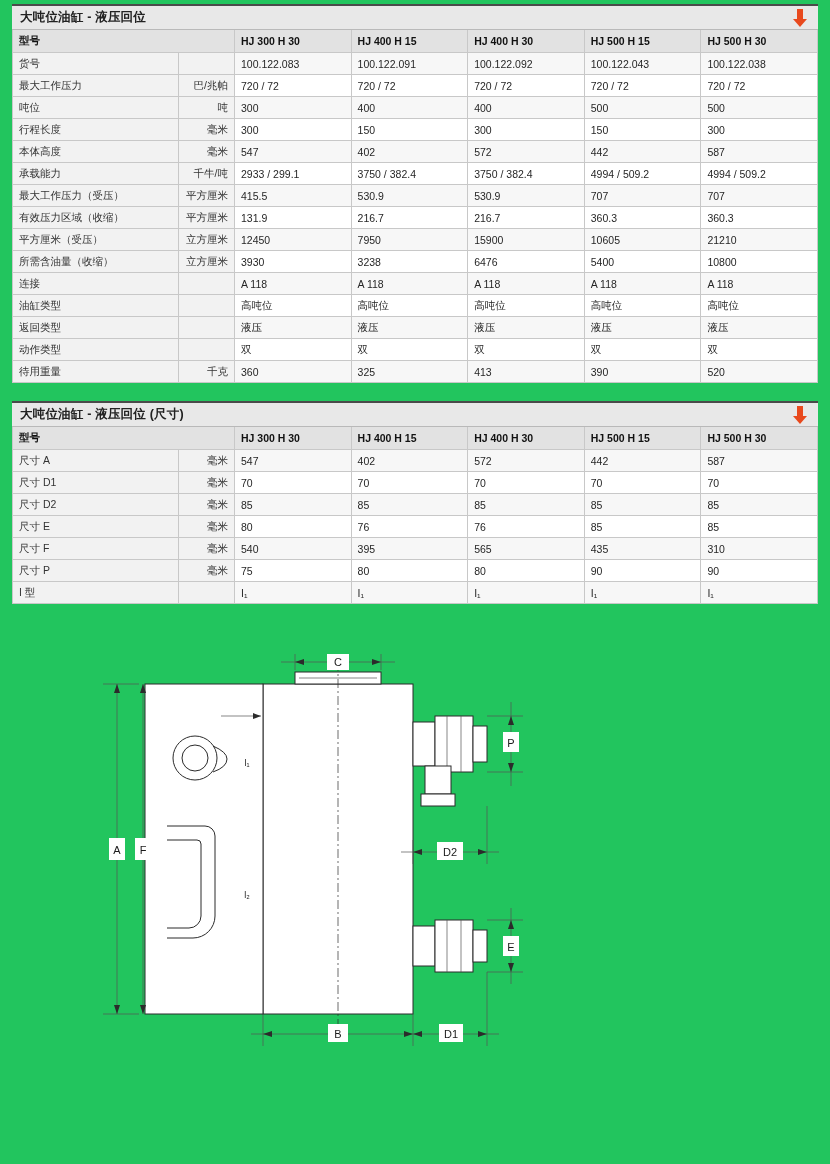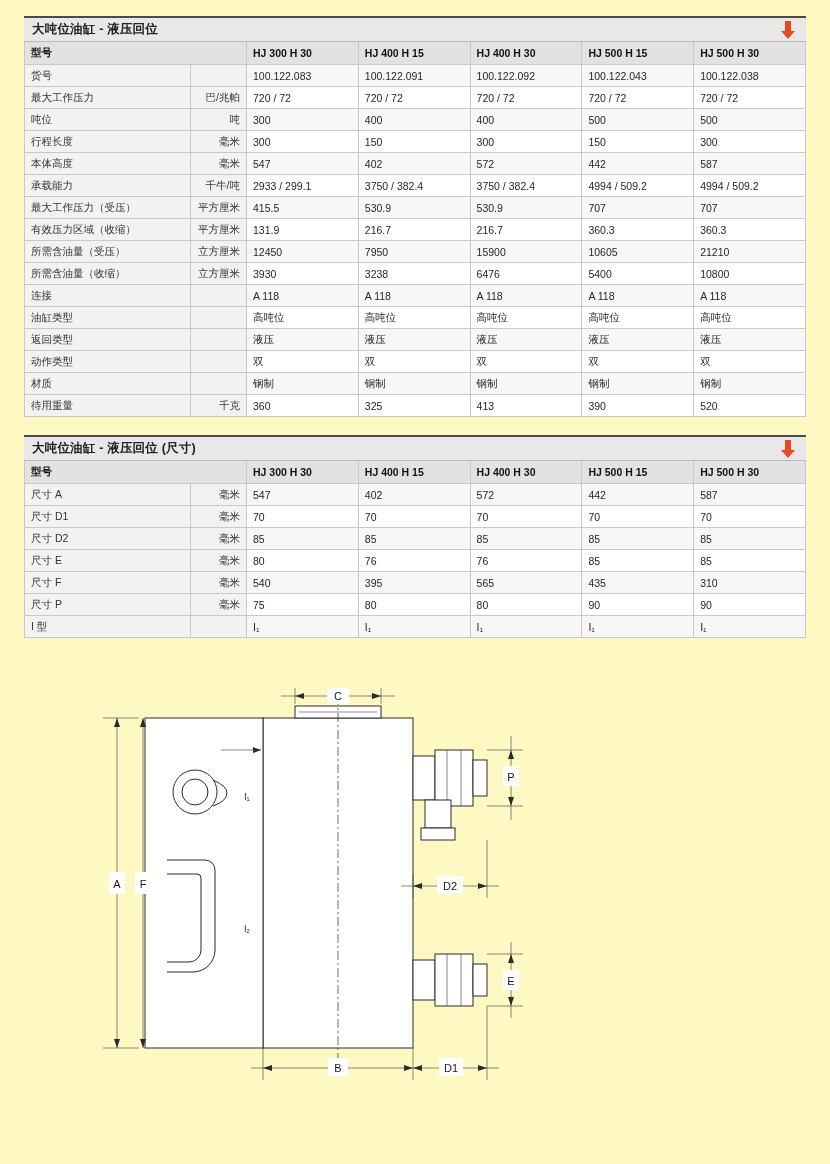--- a/index.html
+++ b/index.html
@@ -10,23 +10,23 @@
   body {
     width: 830px;
     font-family: "Liberation Sans", sans-serif;
     color: #1a1a1a;
     -webkit-font-smoothing: antialiased;
   }
   .page {
     width: 830px;
     min-height: 1164px;
     position: relative;
-    background: #fef9c3;
+    background: #22c55e;
     box-sizing: border-box;
-    padding: 16px;
+    padding: 4px;
   }
 
   
   .table-block {
     margin: 0 8px 0 8px;
   }
   .block-header {
     display: flex;
     align-items: center;
     justify-content: space-between;
@@ -215,21 +215,21 @@
         <tr>
           <td class="label">有效压力区域（收缩）</td>
           <td class="unit">平方厘米</td>
           <td class="val">131.9</td>
           <td class="val">216.7</td>
           <td class="val">216.7</td>
           <td class="val">360.3</td>
           <td class="val">360.3</td>
         </tr>
         <tr>
-          <td class="label">所需含油量（受压）</td>
+          <td class="label">平方厘米（受压）</td>
           <td class="unit">立方厘米</td>
           <td class="val">12450</td>
           <td class="val">7950</td>
           <td class="val">15900</td>
           <td class="val">10605</td>
           <td class="val">21210</td>
         </tr>
         <tr>
           <td class="label">所需含油量（收缩）</td>
           <td class="unit">立方厘米</td>
@@ -267,29 +267,20 @@
           <td class="val">液压</td>
         </tr>
         <tr>
           <td class="label">动作类型</td>
           <td class="unit"></td>
           <td class="val">双</td>
           <td class="val">双</td>
           <td class="val">双</td>
           <td class="val">双</td>
           <td class="val">双</td>
-        </tr>
-        <tr>
-          <td class="label">材质</td>
-          <td class="unit"></td>
-          <td class="val">钢制</td>
-          <td class="val">钢制</td>
-          <td class="val">钢制</td>
-          <td class="val">钢制</td>
-          <td class="val">钢制</td>
         </tr>
         <tr>
           <td class="label">待用重量</td>
           <td class="unit">千克</td>
           <td class="val">360</td>
           <td class="val">325</td>
           <td class="val">413</td>
           <td class="val">390</td>
           <td class="val">520</td>
         </tr>

